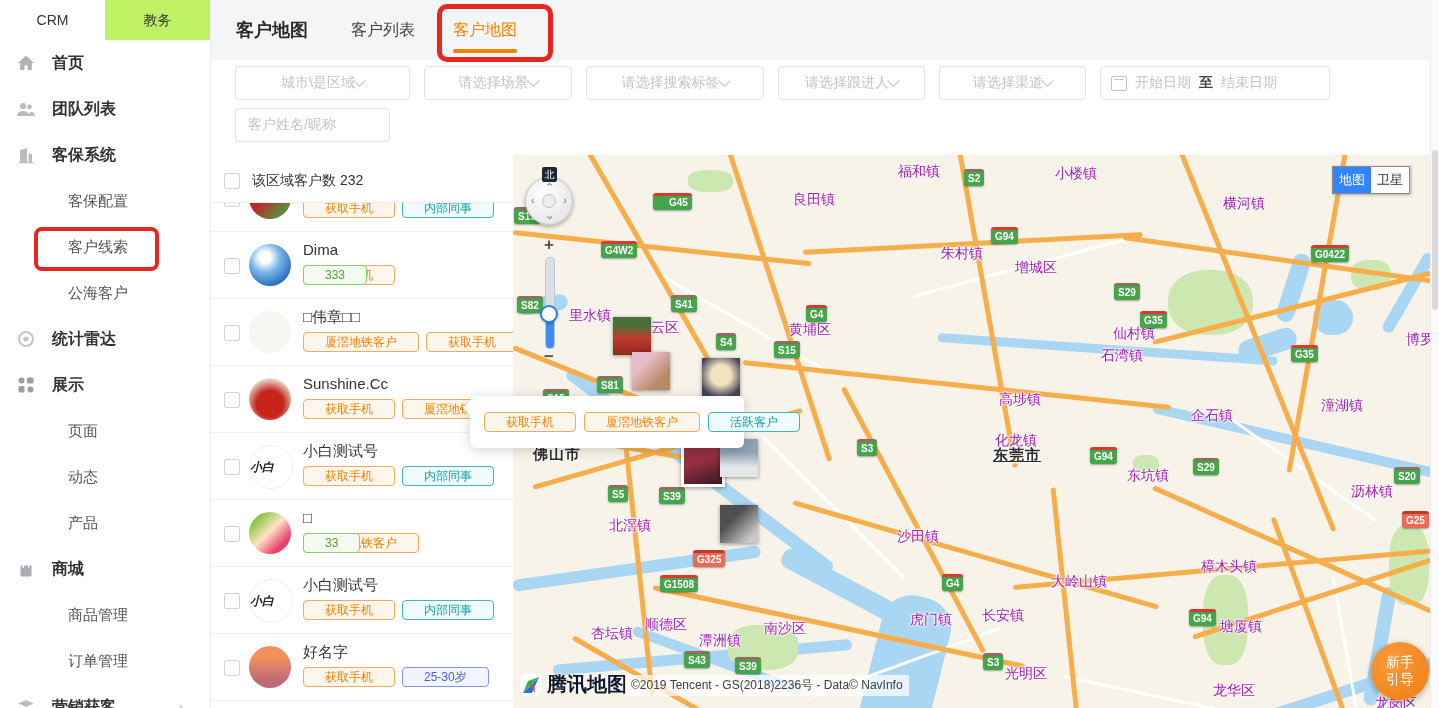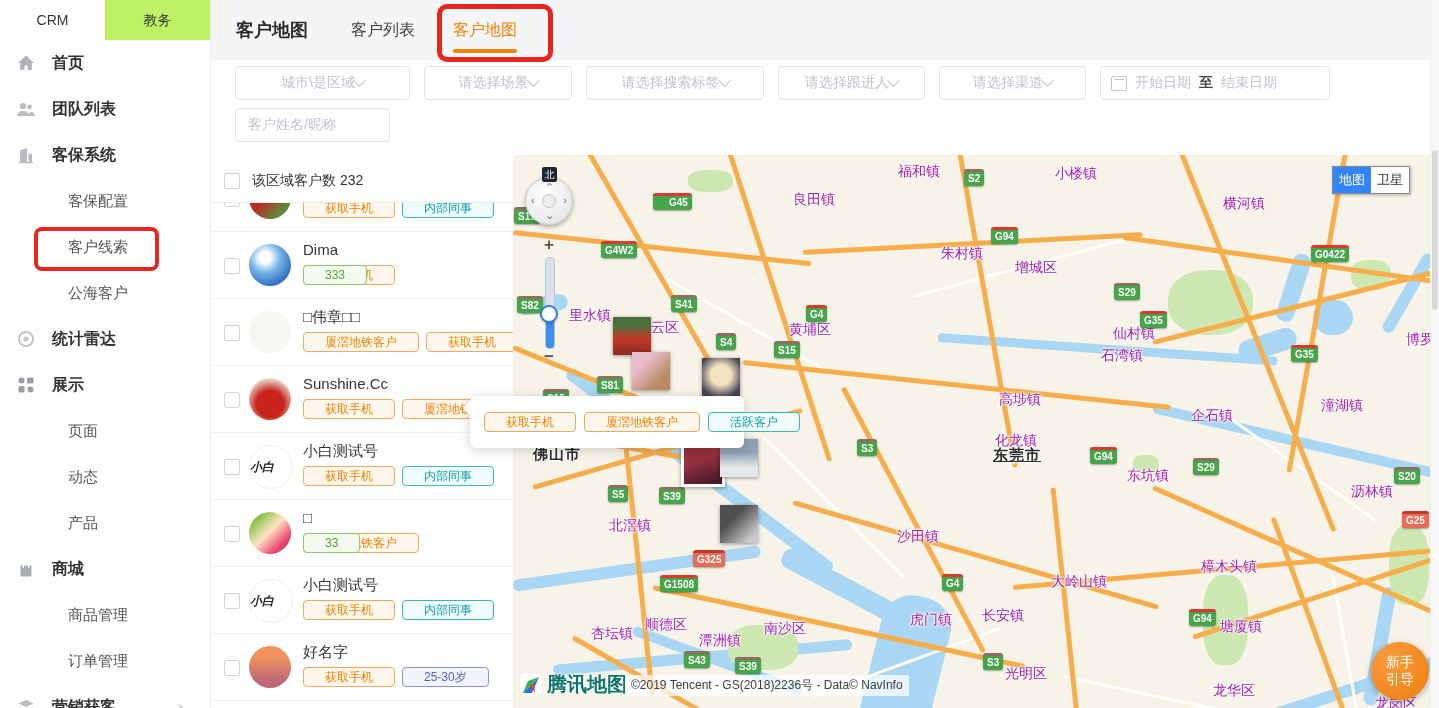--- a/index.html
+++ b/index.html
@@ -101,21 +101,21 @@
   .zoomer .plus,.zoomer .minus{position:absolute;left:0;width:20px;text-align:center;font-size:17px;color:#555;font-weight:700}
   .zoomer .plus{top:0}.zoomer .minus{bottom:0}
   .zoomer .track{position:absolute;left:6px;top:22px;width:8px;height:90px;border-radius:4px;border:1px solid #bcc6d2;
       background:linear-gradient(180deg,#d9e0e9 0 58%,#3b8ef0 58% 100%)}
   .zoomer .handle{position:absolute;left:1px;top:70px;width:14px;height:14px;border-radius:50%;background:#fff;
       border:2px solid #2f7fe8;box-shadow:0 1px 2px rgba(0,0,0,.3)}
   .mtoggle{position:absolute;left:819px;top:11px;display:flex;border:1px solid #8a8a8a;box-shadow:1px 1px 3px rgba(0,0,0,.3);z-index:6}
   .mseg{width:38px;height:26px;line-height:26px;text-align:center;font-size:13px;background:#fff;color:#333}
   .mseg.active{background:#3385ff;color:#fff}
   .tlogo{position:absolute;left:6px;bottom:10px;display:flex;align-items:center;gap:4px;z-index:6}
-  .tlogo .txt{font-size:20px;font-weight:700;color:#0f766e;text-shadow:0 0 3px #fff,0 0 3px #fff}
+  .tlogo .txt{font-size:20px;font-weight:700;color:#0f172a;text-shadow:0 0 3px #fff,0 0 3px #fff}
   .attrib{position:absolute;left:112px;bottom:12px;font-size:12px;color:#3c4043;background:rgba(255,255,255,.72);
       padding:2px 6px;z-index:6;white-space:nowrap}
   .guide{position:absolute;right:10px;bottom:8px;width:58px;height:58px;border-radius:50%;z-index:7;
       background:radial-gradient(circle at 35% 30%,#f89b3c,#ef7d0e);box-shadow:0 2px 6px rgba(0,0,0,.35);
       display:flex;align-items:center;justify-content:center;text-align:center}
   .guide span{color:#fff;font-size:14px;width:2.1em;line-height:1.25}
   
   .tooltip{position:absolute;left:470px;top:396px;width:274px;height:52px;background:#fff;border-radius:6px;
       box-shadow:0 2px 12px rgba(0,0,0,.18);z-index:40;display:flex;align-items:center;gap:8px;padding-left:14px;box-sizing:border-box}
   .tooltip::before{content:"";position:absolute;left:-5px;top:7px;width:10px;height:10px;background:#fff;

